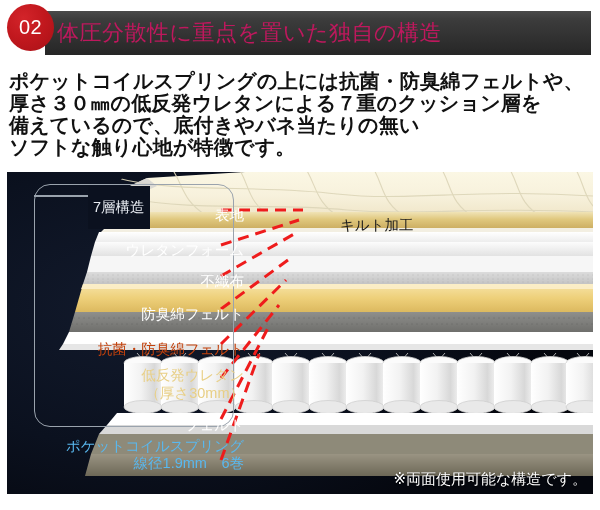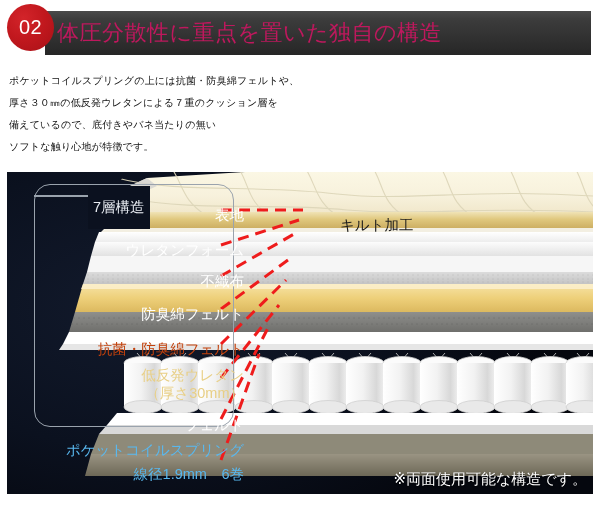--- a/index.html
+++ b/index.html
@@ -51,24 +51,24 @@
     line-height: 47px;
     letter-spacing: .5px;
   }
 
   
   .lead {
     position: absolute;
     left: 9px; top: 70px;
     width: 580px;
     color: #111;
-    font-size: 10px;
+    font-size: 20px;
     line-height: 22px;
     font-family: "DejaVu Serif", "Liberation Serif", serif;
-    font-weight: normal;
+    font-weight: bold;
     white-space: pre-line;
     letter-spacing: .2px;
   }
 
   
   .panel {
     position: absolute;
     left: 7px; top: 172px;
     width: 586px; height: 322px;
     background: #0a0f1c;
@@ -126,21 +126,21 @@
   .lbl.green  { color: #c2410c; }
   .lbl.gold   { color: #e8cf86; }
 
   .spring-label {
     position: absolute;
     left: 15px;
     width: 222px;
     text-align: right;
     color: #59b8ef;
     font-size: 14.5px;
-    line-height: 24px;
+    line-height: 17px;
     white-space: pre-line;
   }
 
   
   .leaders { position: absolute; left: 0; top: 0; width: 586px; height: 322px; }
 
   
   .mattress { position: absolute; left: 0; top: 0; width: 586px; height: 322px; }
 
   .note {

